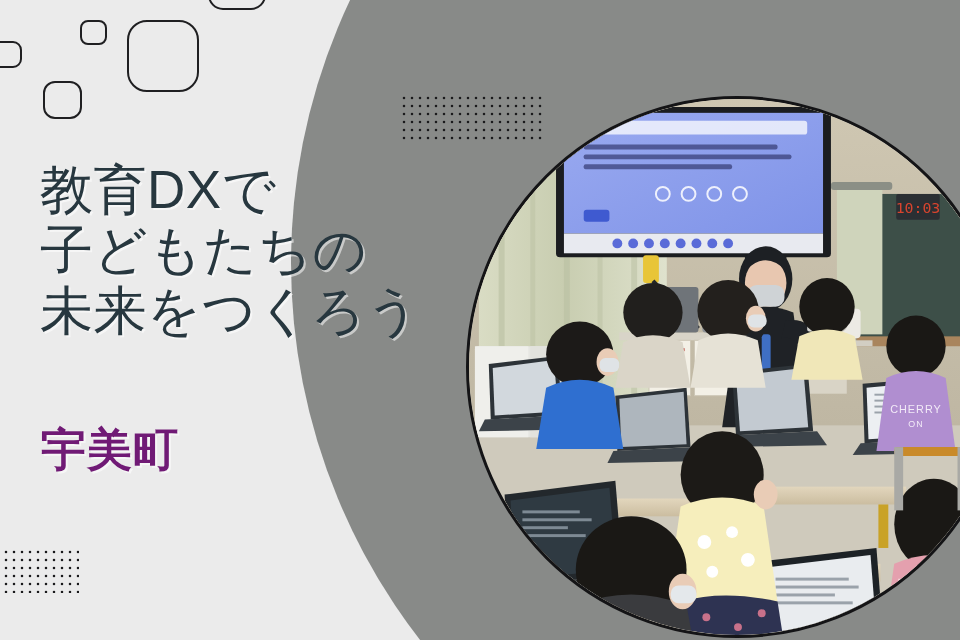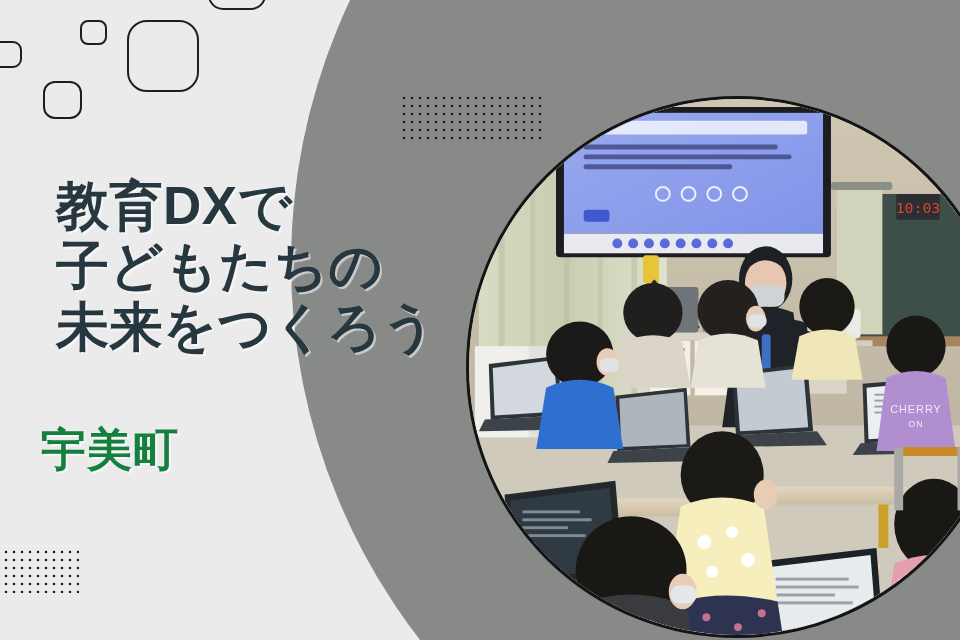--- a/index.html
+++ b/index.html
@@ -68,34 +68,34 @@
   }
   .photo-svg{ display:block; width:100%; height:100%; }
 
   
   .text-block{
     position:absolute;
     left:40px; top:160px;
     width:420px;
   }
   .headline{
-    margin:16px;
+    margin:0;
     color:#27373f;
     font-size:53px;
     line-height:1.14;
-    font-weight:700;
+    font-weight:400;
     letter-spacing:0.5px;
     text-shadow:2px 2px 0 rgba(255,255,255,0.55);
     white-space:pre-line;
   }
   .subtitle{
     position:absolute;
     left:41px; top:425px;
     margin:0;
-    color:#15803d;
+    color:#701a75;
     font-size:45px;
     font-weight:700;
     line-height:1.1;
     letter-spacing:1px;
     text-shadow:2px 2px 0 rgba(255,255,255,0.55);
   }
 </style>
 </head>
 <body>
 

